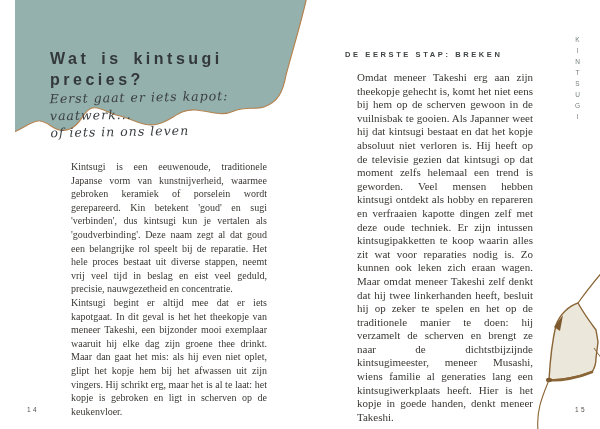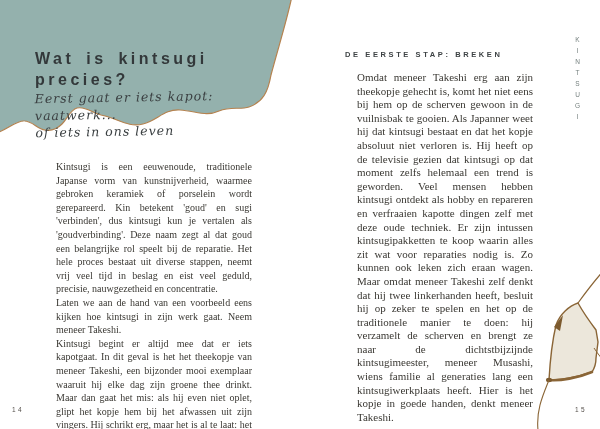--- a/index.html
+++ b/index.html
@@ -5,21 +5,21 @@
   html,body{margin:0;padding:0;background:#e8e8e8;}
   .spread{
     position:relative;
     width:600px;height:429px;
     background:#ffffff;
     overflow:hidden;
     font-family:"Liberation Serif", serif;
     color:#3a3833;
   }
   .page{position:absolute;top:0;height:100%;}
-  .page-left{left:0;width:300px;padding-left:10px;}
+  .page-left{left:15px;width:300px;padding-left:10px;}
   .page-right{left:300px;width:300px;}
 
   
   .blob-svg{position:absolute;left:0;top:0;}
 
   .title{
     position:absolute;left:35px;top:48px;width:220px;
     font-family:"Liberation Sans", sans-serif;
     font-weight:bold;
     font-size:16px;line-height:21px;
@@ -109,21 +109,20 @@
 
     <div class="title">Wat is kintsugi precies?</div>
 
     <div class="subtitle">
       <div>Eerst gaat er iets kapot: vaatwerk...</div>
       <div>of iets in ons leven</div>
     </div>
 
     <div class="left-body">
       <p>Kintsugi is een eeuwenoude, traditionele Japanse vorm van kunstnijverheid, waarmee gebroken keramiek of porselein wordt gerepareerd. Kin betekent 'goud' en sugi 'verbinden', dus kintsugi kun je vertalen als 'goudverbinding'. Deze naam zegt al dat goud een belangrijke rol speelt bij de reparatie. Het hele proces bestaat uit diverse stappen, neemt vrij veel tijd in beslag en eist veel geduld, precisie, nauwgezetheid en concentratie.</p>
-      <p>Laten we aan de hand van een voorbeeld eens kijken hoe kintsugi in zijn werk gaat. Neem meneer Takeshi.</p>
       <p>Kintsugi begint er altijd mee dat er iets kapotgaat. In dit geval is het het theekopje van meneer Takeshi, een bijzonder mooi exemplaar waaruit hij elke dag zijn groene thee drinkt. Maar dan gaat het mis: als hij even niet oplet, glipt het kopje hem bij het afwassen uit zijn vingers. Hij schrikt erg, maar het is al te laat: het kopje is gebroken en ligt in scherven op de keukenvloer.</p>
     </div>
 
     <div class="folio folio-left">14</div>
   </div>
 
   <div class="page page-right"></div>
 
   <div class="right-col">
     <div class="section">

